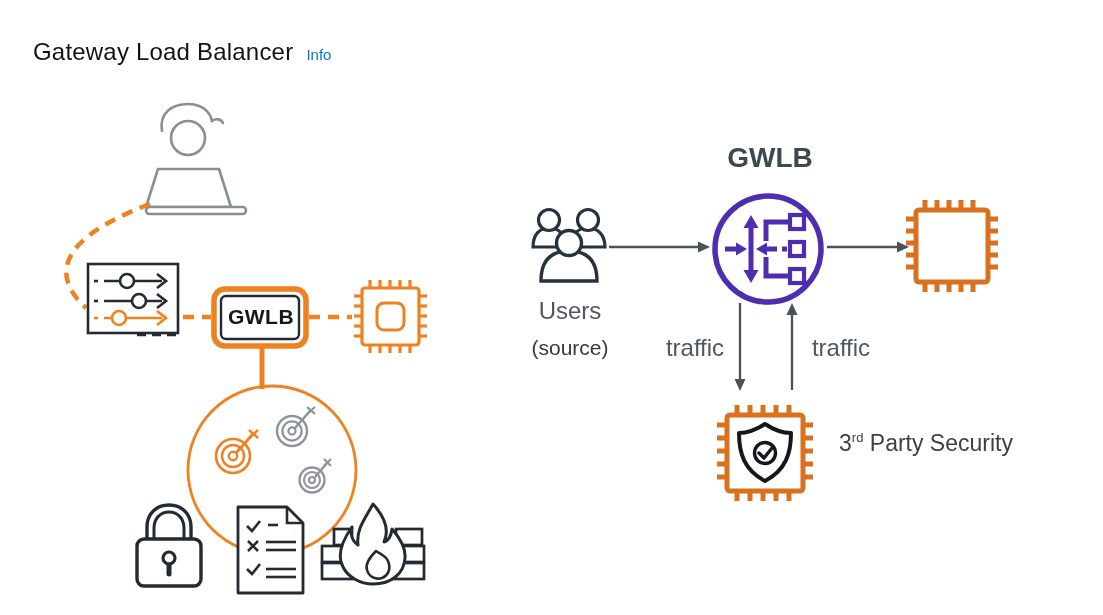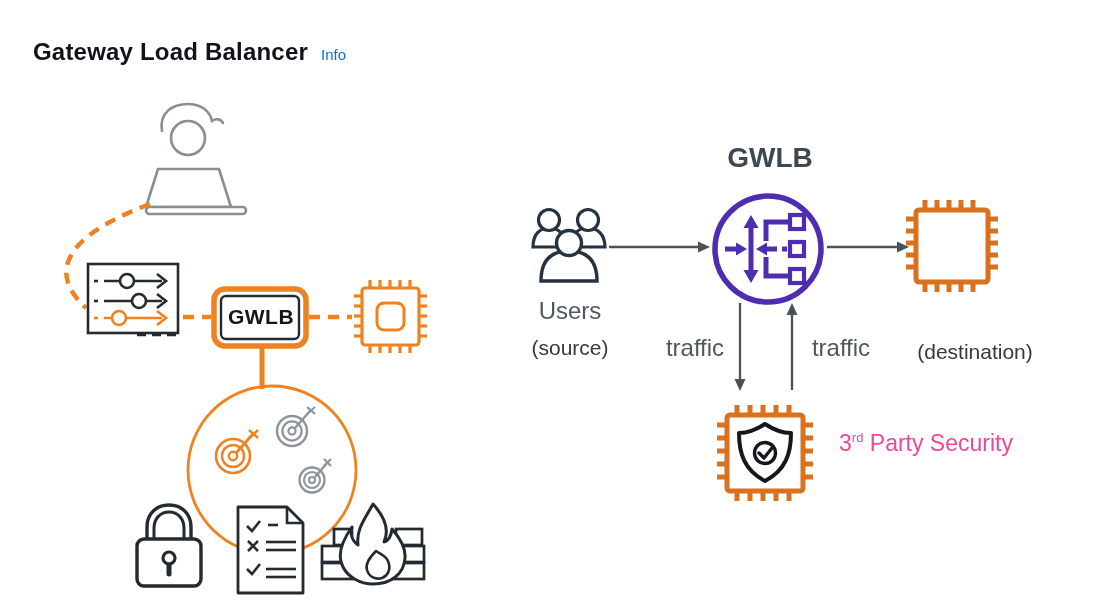--- a/index.html
+++ b/index.html
@@ -5,30 +5,30 @@
   :root{
     --accent-orange:#F0811F; --chip-orange:#D9711F; --gwlb-purple:#4F2DB0;
     --icon-dark:#232A31; --icon-gray:#8D9499; --person-gray:#878E95;
     --arrow-gray:#4A5157; --users-navy:#273240; --label-gray:#4F585F;
     --sublabel-dark:#333B42; --link-blue:#0972D3; --title-dark:#101418;
   }
   *{margin:0;padding:0;box-sizing:border-box}
   body{background:#fff;font-family:"Liberation Sans",sans-serif}
   .canvas{position:relative;width:1103px;height:615px;background:#fff;overflow:hidden}
   .hdr{position:absolute;left:33px;top:38px;display:flex;align-items:baseline;gap:13px}
-  .hdr h1{font-size:24px;font-weight:700;color:var(--title-dark);letter-spacing:.2px}
+  .hdr h1{font-size:24px;font-weight:400;color:var(--title-dark);letter-spacing:.2px}
   .hdr a{font-size:15px;font-weight:400;color:var(--link-blue);text-decoration:none}
   .diagram-svg{position:absolute;left:0;top:0}
   .lbl{position:absolute;transform:translateX(-50%);white-space:nowrap}
   .big{font-size:24px;color:var(--label-gray)}
   .sub{font-size:21px;font-weight:400;color:var(--sublabel-dark)}
   .traffic{font-size:24px;color:var(--label-gray)}
   .gwlb-r{font-size:28px;font-weight:700;color:#3E4851}
   .gwlb-l{font-size:21px;font-weight:700;color:#14181D;letter-spacing:.5px}
-  .sec{font-size:23px;color:#ec4899;line-height:31px;text-align:center}
+  .sec{font-size:23px;color:#404040;line-height:31px;text-align:center}
   .sec sup{font-size:13px}
   
   .sO{stroke:var(--accent-orange);fill:none}
   .sOc{stroke:var(--chip-orange);fill:none}
   .sD{stroke:var(--icon-dark);fill:none}
   .sG{stroke:var(--icon-gray);fill:none}
   .sN{stroke:var(--users-navy);fill:none}
   .sP{stroke:var(--gwlb-purple);fill:none}
   .fP{fill:var(--gwlb-purple);stroke:none}
   .sA{stroke:var(--arrow-gray);fill:none}
@@ -277,20 +277,19 @@
         <circle cx="765" cy="453" r="10.5" fill="none" stroke="#14181C" stroke-width="3.4"></circle>
         <path d="M759 453 L764 458 L772 448" fill="none" stroke="#14181C" stroke-width="3.4" stroke-linecap="round" stroke-linejoin="round"></path>
       </g>
     </g>
   </svg>
 
   <div class="lbl gwlb-l" style="left:261px;top:305px">GWLB</div>
   <div class="lbl gwlb-r" style="left:770px;top:142px">GWLB</div>
   <div class="lbl big" style="left:570px;top:297px">Users</div>
   <div class="lbl sub" style="left:570px;top:336px">(source)</div>
-  <div class="lbl sub" style="left:975px;top:340px">(destination)</div>
   <div class="lbl traffic" style="left:695px;top:334px">traffic</div>
   <div class="lbl traffic" style="left:841px;top:334px">traffic</div>
   <div class="lbl sec" style="left:926px;top:422px">
     <div><span>3</span><sup>rd</sup><span> Party Security</span></div>
   </div>
 
 </div>
 
 </body></html>

